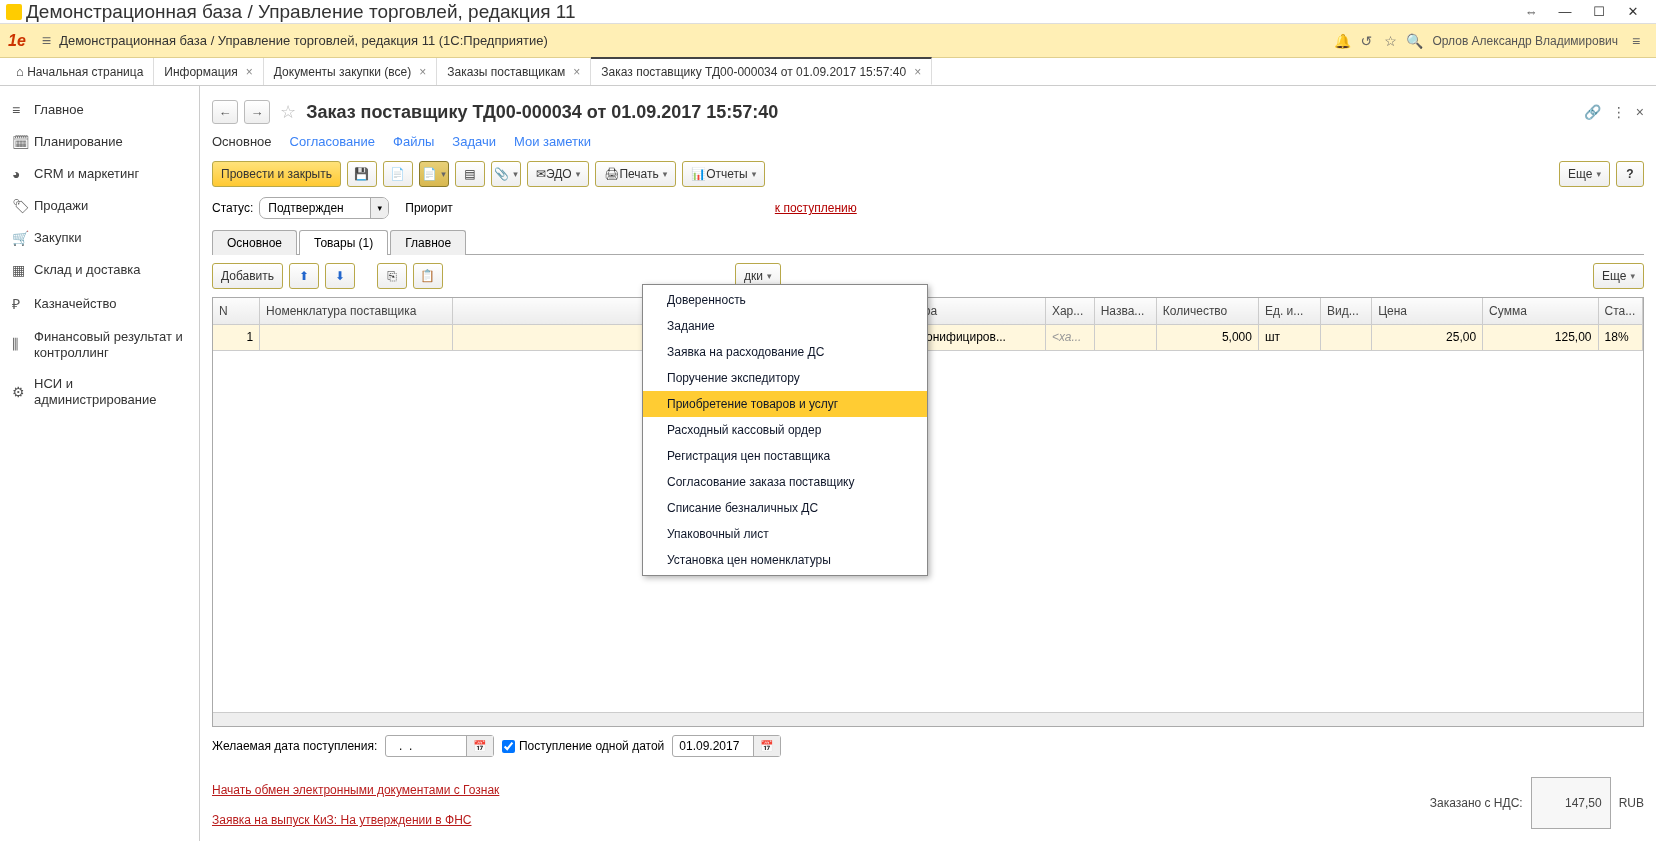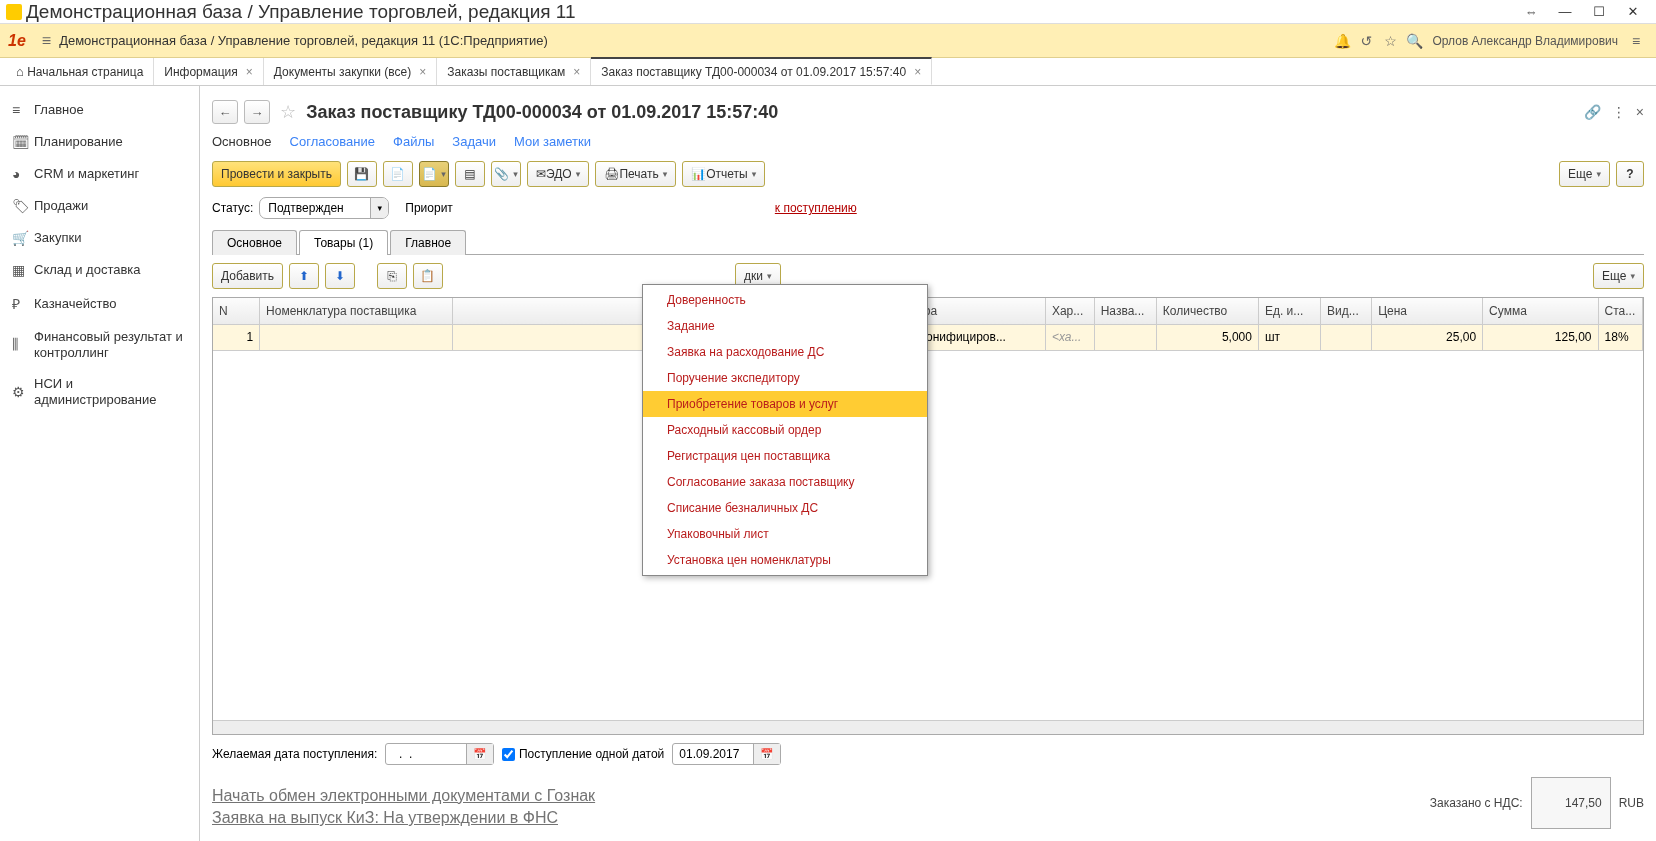--- a/index.html
+++ b/index.html
@@ -79,35 +79,35 @@
 .table-wrap { flex: 1; border: 1px solid #aaa; overflow: hidden; position:relative; min-height:300px;}
 .grid { width: 100%; border-collapse: collapse; table-layout: fixed;}
 .grid th, .grid td { border-right: 1px solid #ccc; border-bottom: 1px solid #ccc; padding: 4px 6px; font-size: 12px; text-align: left; height:26px; overflow:hidden; white-space:nowrap; text-overflow:ellipsis;}
 .grid th { background: linear-gradient(#fcfcfc,#ececec); color:#444; font-weight: normal;}
 .grid tr.datarow td { background: #fff7dd; }
 .grid .num { text-align: right; }
 .placeholder { color: #999; font-style: italic;}
 
 
 .dropdown { position: absolute; left: 442px; top: 198px; width: 286px; background: #fff; border: 1px solid #888; box-shadow: 2px 2px 6px rgba(0,0,0,.3); z-index: 100; padding: 2px 0;}
-.dropdown .ditem { padding: 6px 24px; font-size: 12px; color: #b91c1c; white-space:nowrap;}
+.dropdown .ditem { padding: 6px 24px; font-size: 12px; color: #0f172a; white-space:nowrap;}
 .dropdown .ditem.highlight { background: #ffcc33; }
 
 
 .hscroll { height: 14px; background: #eee; border-top:1px solid #ccc;}
 
 
 .footer-row { display:flex; align-items:center; gap:8px; padding: 8px 0; font-size:12px;}
 .date-input { display:inline-flex; align-items:center; border:1px solid #aaa; border-radius:3px; height:22px;}
 .date-input input { border:none; padding:0 6px; width:80px; font-size:12px; outline:none;}
 .date-input .cal { padding: 0 6px; border-left: 1px solid #aaa; background:#eee; height:100%; display:flex; align-items:center; font-size:11px;}
 .checkbox { display:inline-flex; align-items:center; gap:4px;}
 
 .bottom-links { padding: 4px 0 12px 0; display:flex; justify-content:space-between; align-items:flex-end;}
-.bottom-links a { color: #737373; text-decoration: underline; font-size: 16px; display:block; padding:2px 0;}
+.bottom-links a { color: #b91c1c; text-decoration: underline; font-size: 12px; display:block; padding:2px 0;margin-top:12px;}
 .total-box { display:flex; align-items:center; gap: 8px; font-size: 12px; color:#444;}
 .total-val { border:1px solid #aaa; background:#f7f7f7; padding: 18px 8px; width: 80px; text-align:right;}
 </style>
 </head>
 <body>
 
 <div class="os-titlebar">
   <span class="os-icon"></span>
   <span class="title">Демонстрационная база / Управление торговлей, редакция 11</span>
   <span class="wctl">⇔</span>

